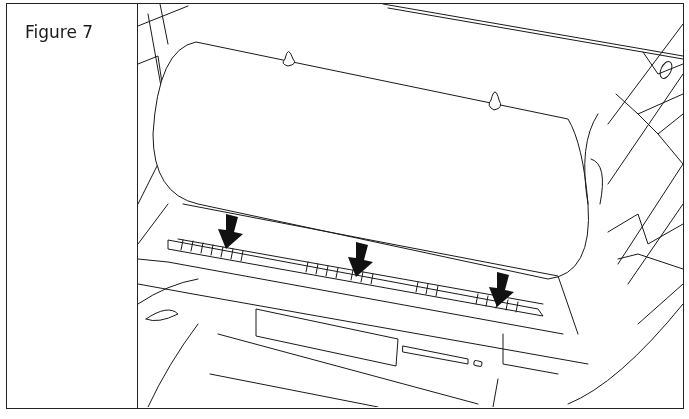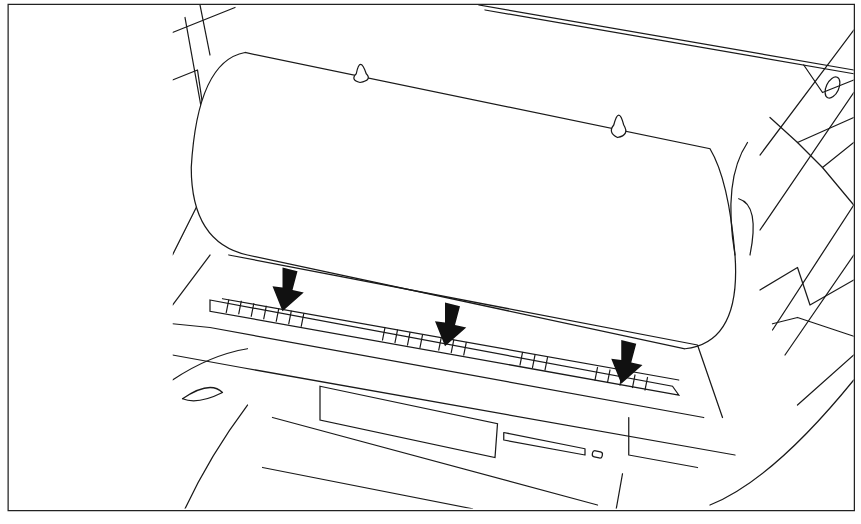--- a/index.html
+++ b/index.html
@@ -13,20 +13,23 @@
     .figure { position: absolute; left: 131px; top: 0; width: 545px; height: 403px; overflow: hidden; }
     svg { display: block; }
     .ln { fill: none; stroke: #1a1a1a; stroke-width: 1; stroke-linejoin: round; stroke-linecap: round; }
     .fl { fill: #ffffff; stroke: #1a1a1a; stroke-width: 1; }
     .arrow { fill: #111; stroke: none; }
   </style>
 </head>
 <body>
 
 <div class="frame">
+  <div class="label-cell">
+    <span class="label">Figure 7</span>
+  </div>
   <div class="figure">
     <svg width="545" height="403" viewBox="0 0 545 403">
 
       <path class="ln" d="M0 22 L50 2"></path>
       <path class="ln" d="M0 60 L20 52 L30 120"></path>
       <path class="ln" d="M10 10 L28 110"></path>
       <path class="ln" d="M22 0 L30 40"></path>
       <path class="ln" d="M0 200 L20 160 L25 130"></path>
       <path class="ln" d="M0 240 L30 200"></path>
       <path class="ln" d="M0 300 Q30 280 60 275"></path>

